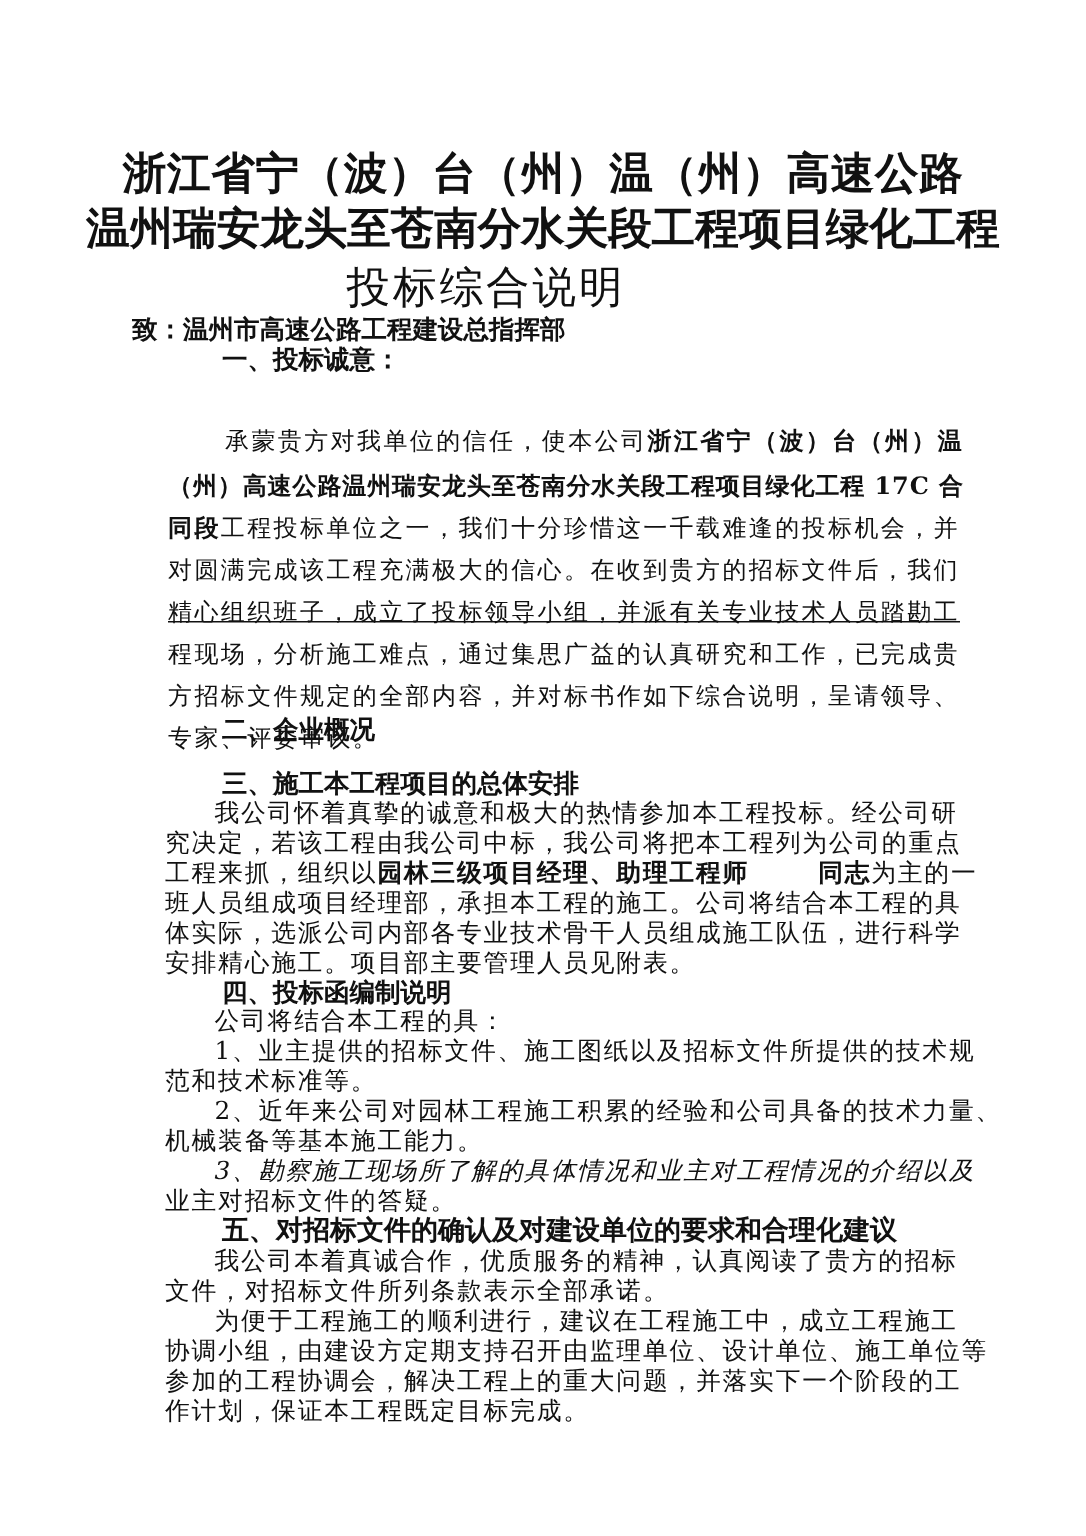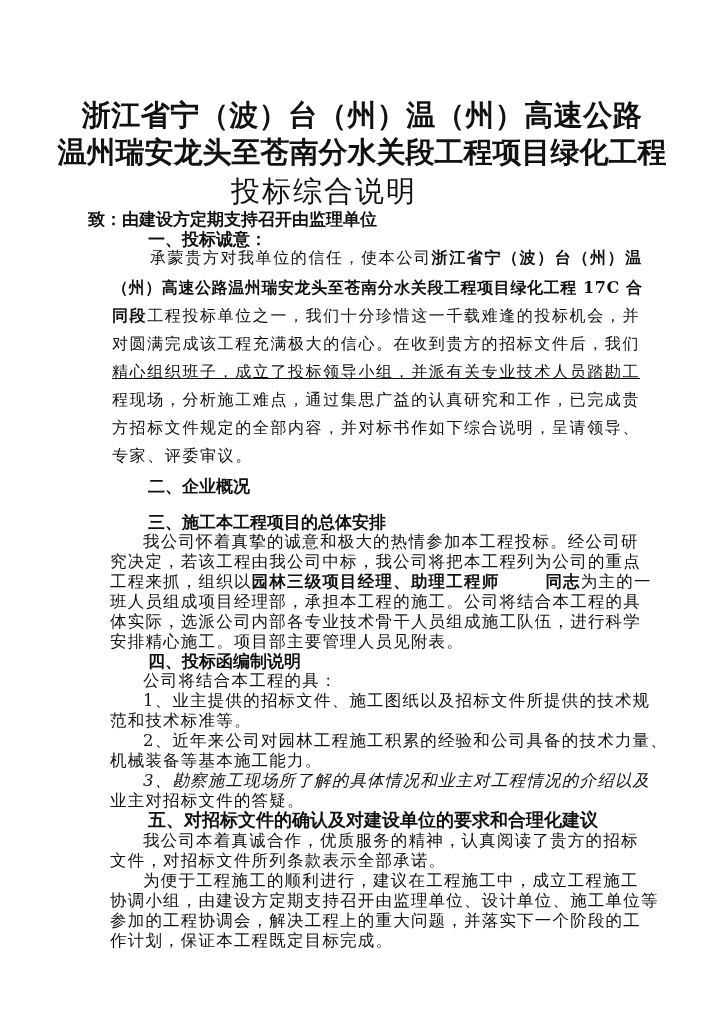--- a/index.html
+++ b/index.html
@@ -5,34 +5,34 @@
     html, body { margin: 0; padding: 0; background: #ffffff; }
     body { width: 724px; height: 1024px; position: relative; overflow: hidden;
            font-family: "DejaVu Serif", "Liberation Serif", serif; color: #111; }
     .page { position: absolute; left: 0; top: 0; width: 724px; height: 1024px; }
     .abs { position: absolute; white-space: nowrap; }
     .title1 { top: 96px; left: 0; width: 724px; text-align: center; font-size: 29px; font-weight: bold; letter-spacing: 0.5px; }
     .title2 { top: 133px; left: 0; width: 724px; text-align: center; font-size: 29px; font-weight: bold; }
     .title3 { top: 172px; left: 0; width: 648px; text-align: center; font-size: 29px; font-weight: normal; letter-spacing: 2px; }
     .addressee { top: 208px; left: 88px; font-size: 17px; font-weight: bold; }
     .h { font-size: 17px; font-weight: bold; }
-    .p { font-size: 16px; letter-spacing: 1.6px; }
+    .p { font-size: 16px; letter-spacing: 1.6px; margin-top: 36px; }
     .p2 { font-size: 16.5px; letter-spacing: 1.2px; }
     b { font-weight: bold; }
   </style>
 </head>
 <body>
 
 <div class="page">
 
   <div class="abs title1">浙江省宁（波）台（州）温（州）高速公路</div>
   <div class="abs title2">温州瑞安龙头至苍南分水关段工程项目绿化工程</div>
   <div class="abs title3">投标综合说明</div>
 
-  <div class="abs addressee">致：由建设方定期支持召开由监理单位</div>
+  <div class="abs addressee">致：温州市高速公路工程建设总指挥部</div>
 
   <div class="abs h" style="top:228px;left:148px;">一、投标诚意：</div>
 
   <div class="abs p" style="top:248px;left:150px;"><span>承蒙贵方对我单位的信任，使本公司</span><b>浙江省宁（波）台（州）温</b></div>
   <div class="abs p" style="top:278px;left:112px;font-weight:bold;letter-spacing:0.6px;">（州）高速公路温州瑞安龙头至苍南分水关段工程项目绿化工程 17C 合</div>
   <div class="abs p" style="top:306px;left:112px;"><b>同段</b><span>工程投标单位之一，我们十分珍惜这一千载难逢的投标机会，并</span></div>
   <div class="abs p" style="top:334px;left:112px;">对圆满完成该工程充满极大的信心。在收到贵方的招标文件后，我们</div>
   <div class="abs p" style="top:362px;left:112px;text-decoration:underline;">精心组织班子，成立了投标领导小组，并派有关专业技术人员踏勘工</div>
   <div class="abs p" style="top:390px;left:112px;">程现场，分析施工难点，通过集思广益的认真研究和工作，已完成贵</div>
   <div class="abs p" style="top:418px;left:112px;">方招标文件规定的全部内容，并对标书作如下综合说明，呈请领导、</div>

